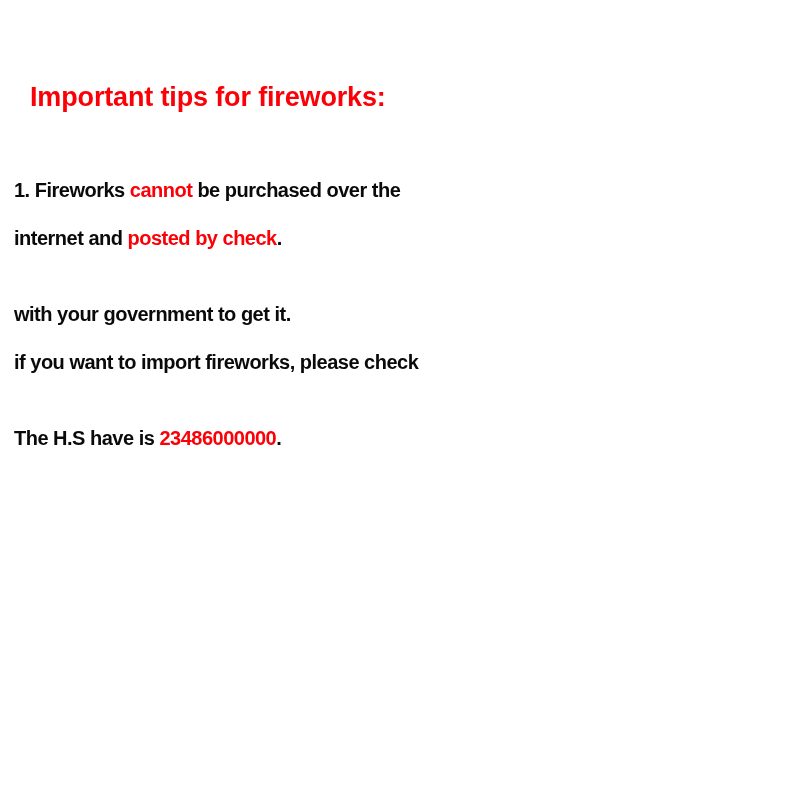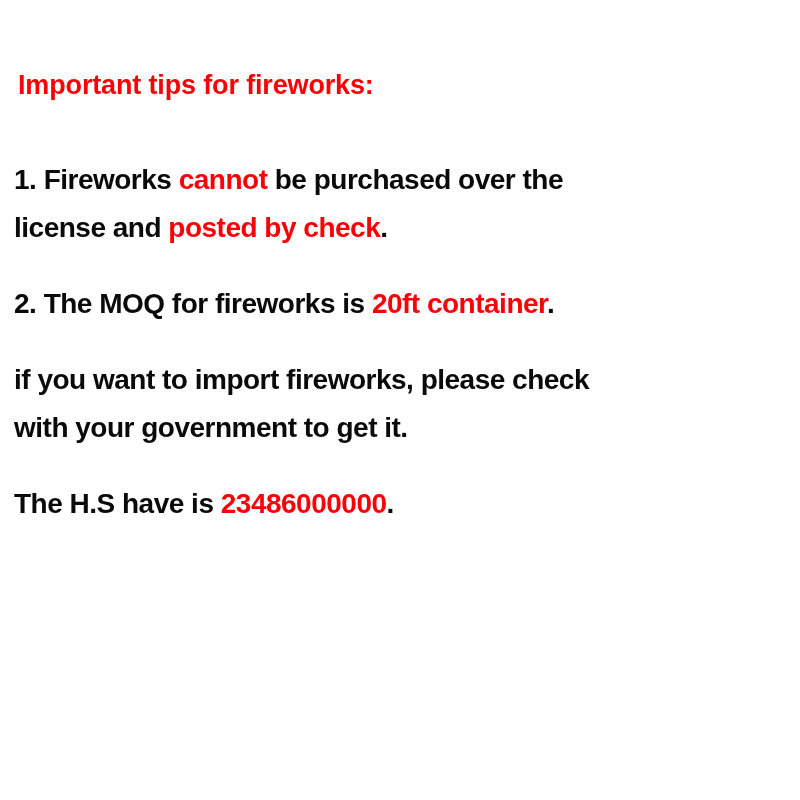--- a/index.html
+++ b/index.html
@@ -50,42 +50,42 @@
   }
 
   .title-block {
     position: absolute;
     left: 4px;
     top: 68px;
     width: 760px;
   }
 
   .poster-title {
-    margin: 0;
+    margin: 12px;
     font-family: "Liberation Sans", sans-serif;
     font-size: 27px;
     font-weight: bold;
     line-height: 34px;
     color: #fb0007;
     letter-spacing: -0.15px;
     white-space: nowrap;
   }
 
   .tips-list {
     position: absolute;
     left: 0;
     top: 156px;
     width: 772px;
   }
 
   .tip-item {
-    margin: 0 0 28px 0;
+    margin: 10px 0 28px 0;
     padding: 0;
     font-family: "Liberation Sans", sans-serif;
-    font-size: 28px;
+    font-size: 20px;
     font-weight: bold;
     line-height: 48px;
     color: #0a0a0a;
     letter-spacing: -0.5px;
   }
 
   .tip-item:last-child {
     margin-bottom: 0;
   }
 
@@ -109,30 +109,27 @@
   <div id="content">
 
     <div class="title-block">
       <h1 class="poster-title">Important tips for fireworks:</h1>
     </div>
 
     <div class="tips-list">
 
       <p class="tip-item">
         <span class="tip-line"><span class="blk">1. Fireworks </span><span class="hl">cannot</span><span class="blk"> be purchased over the</span></span>
-        <span class="tip-line"><span class="blk">license and </span><span class="hl">posted by check</span><span class="blk">.</span></span>
+        <span class="tip-line"><span class="blk">internet and </span><span class="hl">posted by check</span><span class="blk">.</span></span>
       </p>
 
-      <p class="tip-item">
-        <span class="tip-line"><span class="blk">2. The MOQ for fireworks is </span><span class="hl">20ft container</span><span class="blk">.</span></span>
-      </p>
 
       <p class="tip-item">
+        <span class="tip-line"><span class="blk">with your government to get it.</span></span>
         <span class="tip-line"><span class="blk">if you want to import fireworks, please check</span></span>
-        <span class="tip-line"><span class="blk">with your government to get it.</span></span>
       </p>
 
       <p class="tip-item">
         <span class="tip-line"><span class="blk">The H.S have is </span><span class="hl">23486000000</span><span class="blk">.</span></span>
       </p>
 
     </div>
   </div>
 </div>
 

